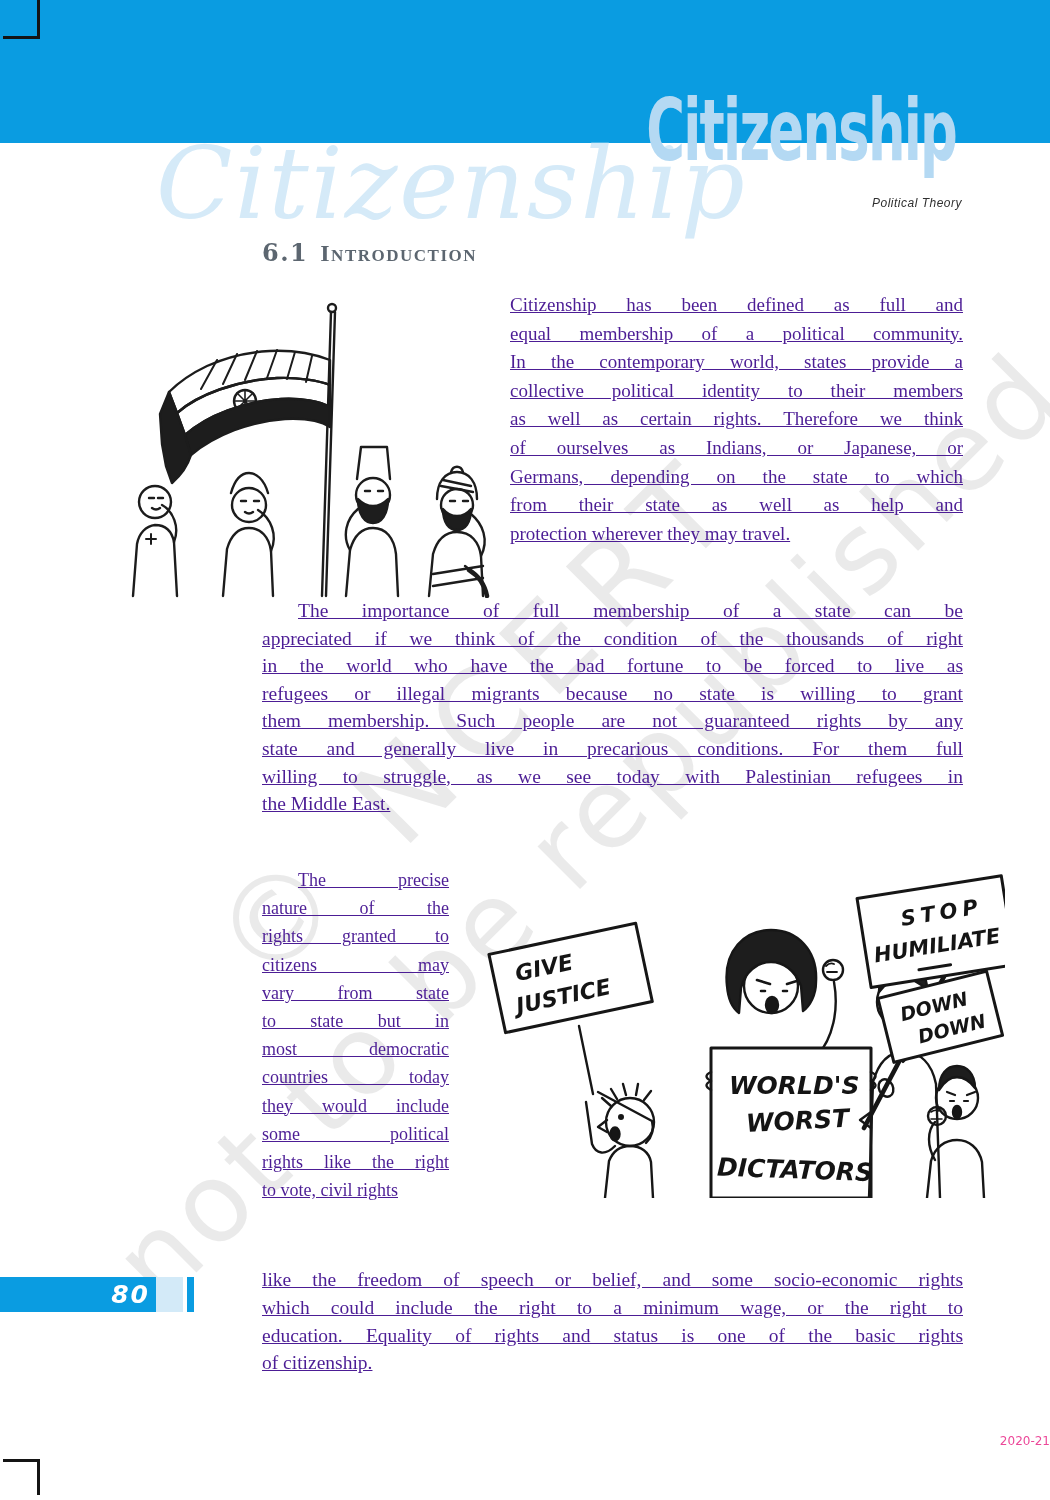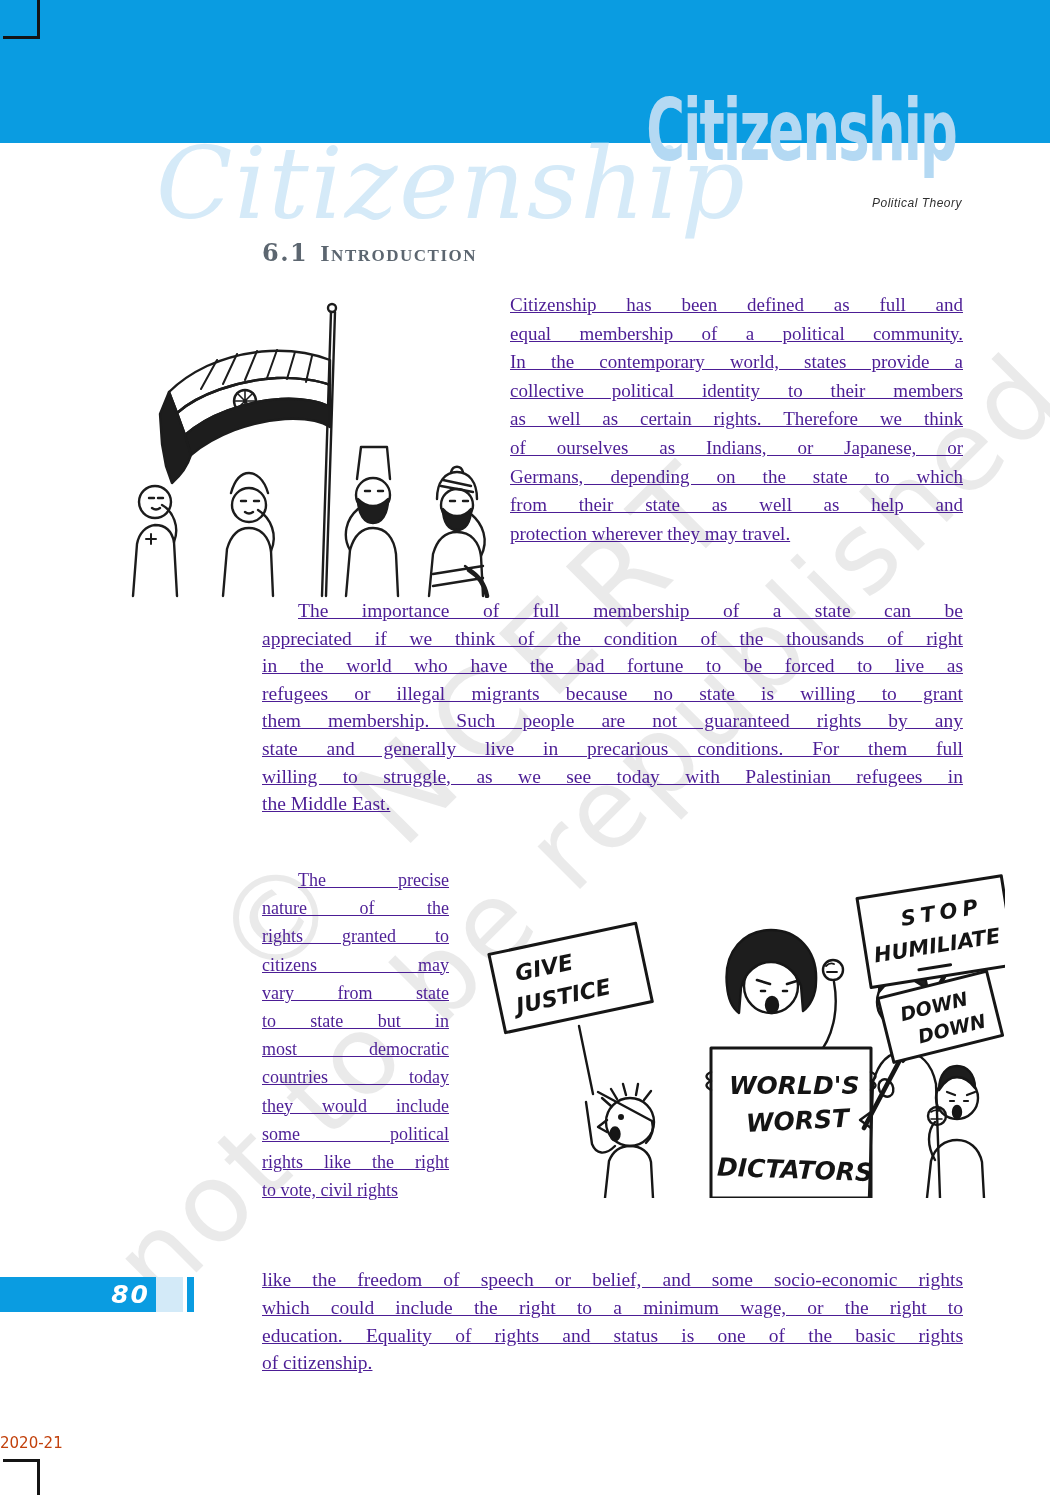--- a/index.html
+++ b/index.html
@@ -57,22 +57,22 @@
   .sign-txt{font-family:"DejaVu Sans",sans-serif;font-weight:bold;font-style:italic;fill:#141414;stroke:none;}
 
   
   .pgseg{position:absolute;top:1277px;height:35px;z-index:3;}
   .pg-blue{left:0;width:156px;background:#0a9ce1;display:flex;align-items:center;justify-content:flex-end;
     padding-right:6px;box-sizing:border-box;color:#ffffff;
     font-family:"DejaVu Sans",sans-serif;font-weight:bold;font-style:italic;font-size:25px;letter-spacing:2px;}
   .pg-pale{left:156px;width:27px;background:#d3eaf8;}
   .pg-tick{left:187px;width:7px;background:#0a9ce1;}
 
-  .footer{position:absolute;left:0;top:1434px;width:1050px;text-align:left;z-index:3;
-    font-family:"DejaVu Sans",sans-serif;font-size:15px;color:#c2410c;}
+  .footer{position:absolute;left:0;top:1434px;width:1050px;text-align:right;z-index:3;
+    font-family:"DejaVu Sans",sans-serif;font-size:12px;color:#ec4899;}
 </style>
 </head>
 <body>
 
 <div class="page">
 
   <div class="wm-diag">
     <div class="l1">© NCERT</div>
     <div class="l2">not to be republished</div>
   </div>

